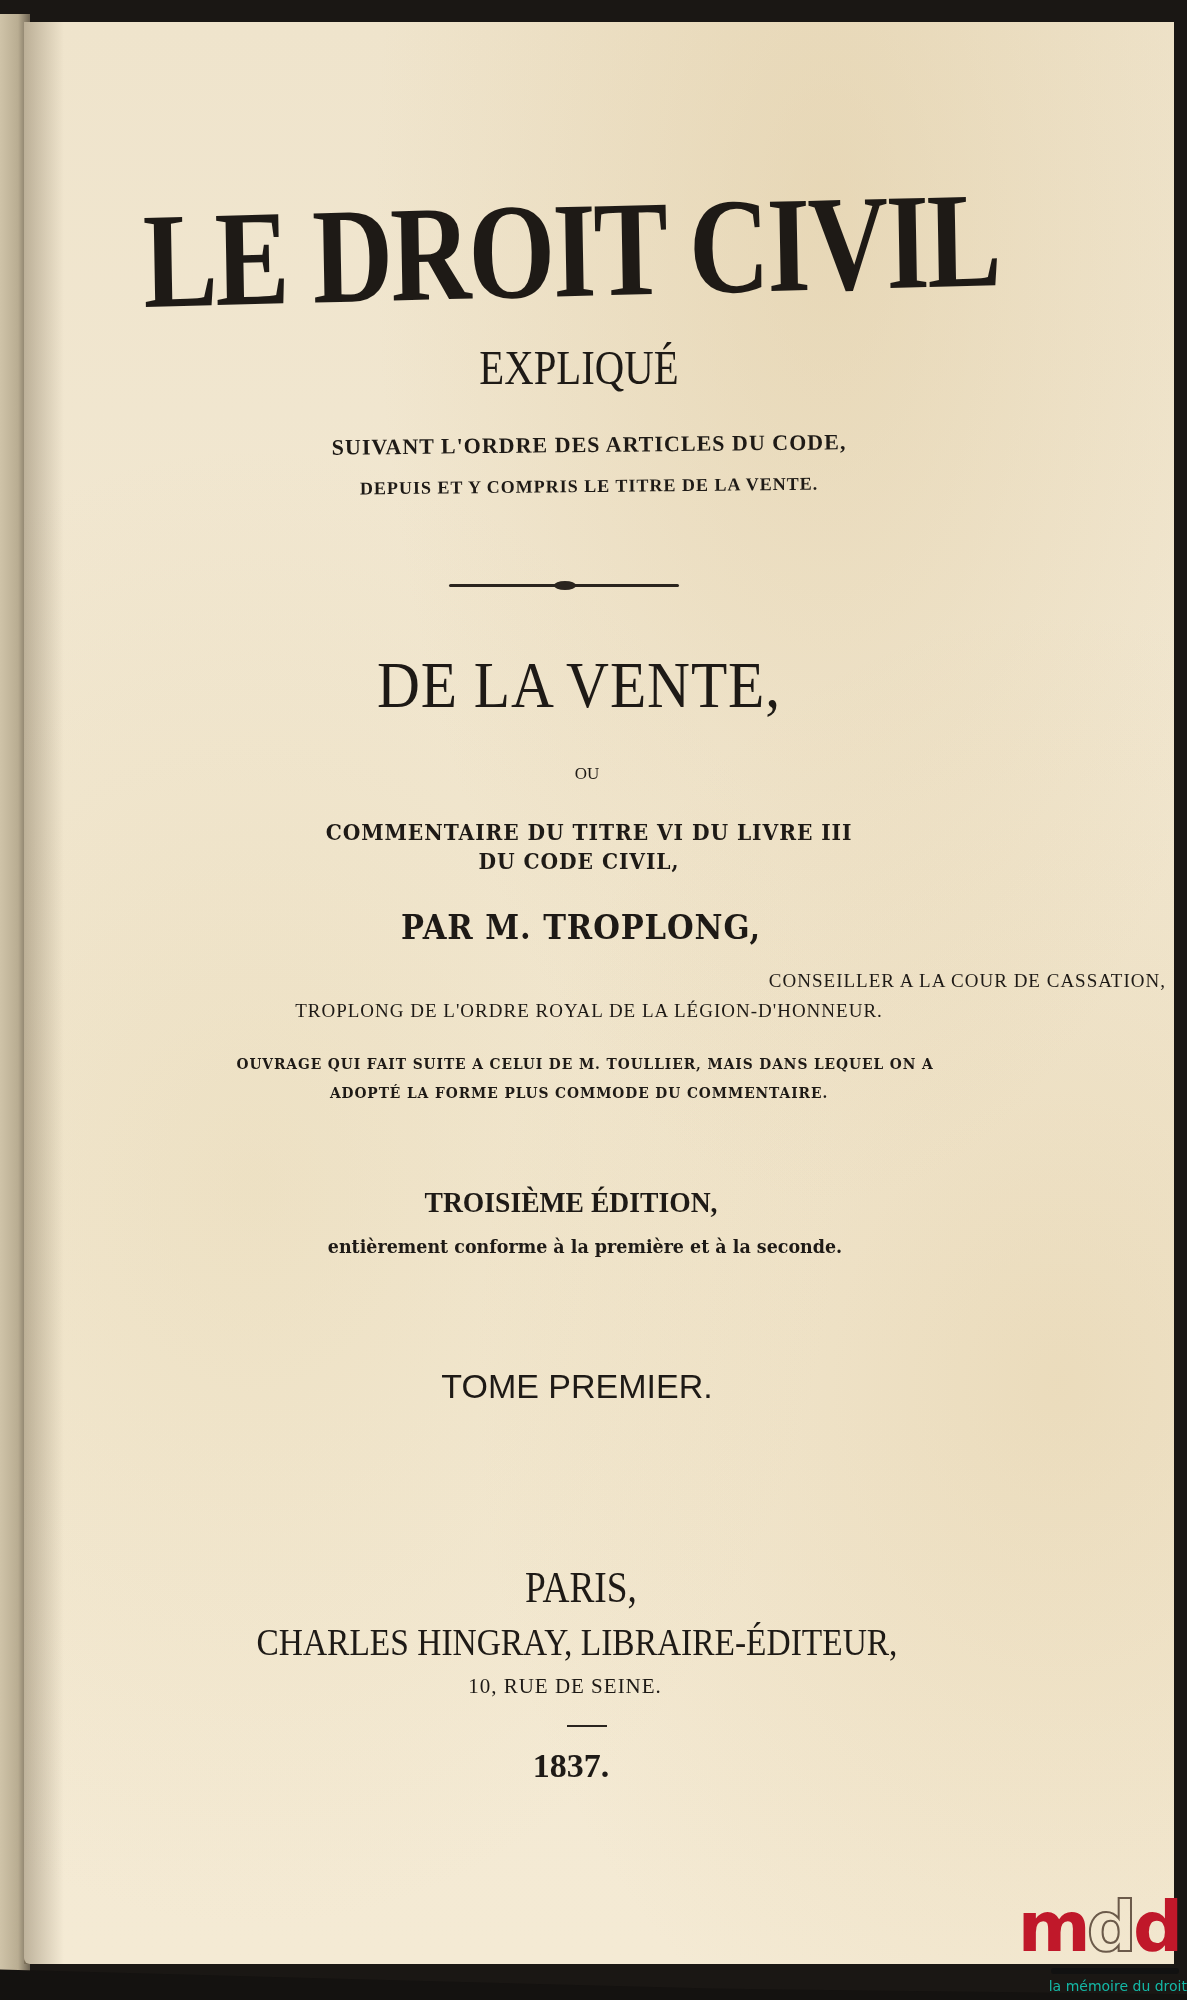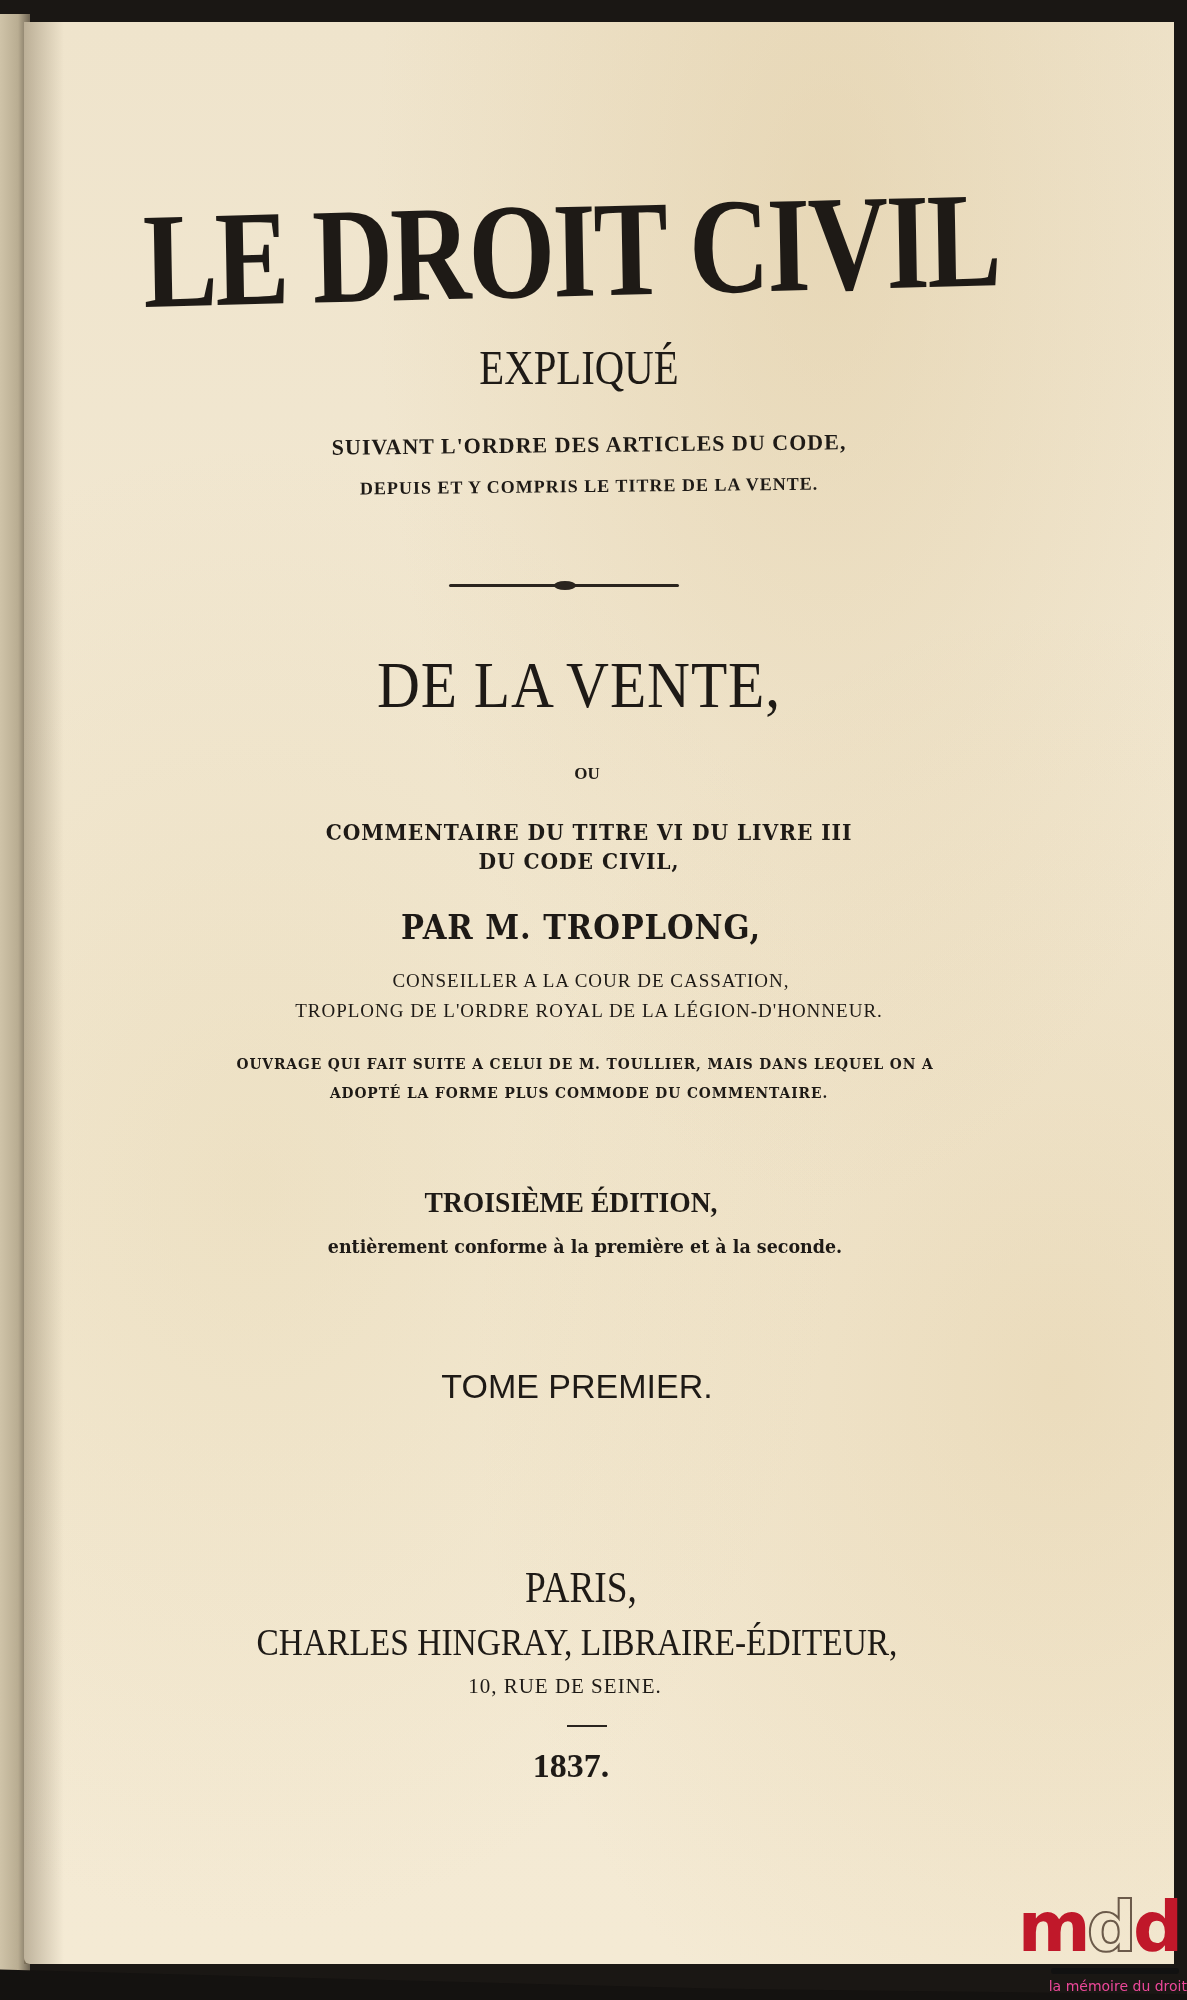--- a/index.html
+++ b/index.html
@@ -16,41 +16,41 @@
   .line { position:absolute; left:0; width:100%; text-align:center; color:#1e1a16; white-space:nowrap; }
   .title { top:150px; font-family:"Liberation Serif", serif; font-weight:bold; font-size:136px; letter-spacing:-3px; transform:scaleX(0.82) rotate(-1.2deg); left:-28px; }
   .subtitle { top:318px; font-family:"Liberation Serif", serif; font-size:48px; transform:scaleX(0.85); left:-20px; }
   .small-caps { font-family:"Liberation Serif", serif; font-weight:bold; font-size:22px; letter-spacing:1px; }
   .l-suivant { top:410px; left:-10px; transform:rotate(-0.6deg); }
   .l-depuis { top:454px; font-size:18px; left:-10px; transform:rotate(-0.6deg); }
   .ornament { position:absolute; top:559px; left:425px; width:230px; height:8px; }
   .ornament .bar { position:absolute; top:3px; left:0; width:100%; height:3px; background:#2a241e; border-radius:2px; }
   .ornament .knot { position:absolute; top:0; left:105px; width:22px; height:9px; background:#2a241e; border-radius:50%; }
   .l-vente { top:625px; font-family:"Liberation Serif", serif; font-size:66px; transform:scaleX(0.9); left:-20px; letter-spacing:1px; }
-  .l-ou { top:742px; font-size:17px; left:-12px; font-family:"Liberation Serif", serif; font-weight:bold; }
+  .l-ou { top:742px; font-size:17px; left:-12px; font-family:"Liberation Serif", serif; font-weight:normal; }
   .l-comm1 { top:797px; font-family:"DejaVu Serif", serif; font-weight:bold; font-size:22px; letter-spacing:1px; left:-10px; transform:scaleX(0.92); }
   .l-comm2 { top:826px; font-family:"DejaVu Serif", serif; font-weight:bold; font-size:22px; letter-spacing:1px; left:-20px; transform:scaleX(0.92); }
   .l-par { top:885px; font-family:"DejaVu Serif", serif; font-weight:bold; font-size:34px; letter-spacing:1px; left:-18px; transform:scaleX(0.9); }
-  .l-cons { top:948px; font-family:"Liberation Serif", serif; font-size:19px; letter-spacing:1px; left:-8px; }
+  .l-cons { top:948px; font-family:"Liberation Serif", serif; font-size:19px; letter-spacing:1px; left:-8px;text-align:right; }
   .l-chev { top:978px; font-family:"Liberation Serif", serif; font-size:19px; letter-spacing:1px; left:-10px; }
   .l-ouv1 { top:1033px; font-family:"DejaVu Serif", serif; font-weight:bold; font-size:15px; letter-spacing:1px; left:-14px; transform:scaleX(0.92); }
   .l-ouv2 { top:1062px; font-family:"DejaVu Serif", serif; font-weight:bold; font-size:15px; letter-spacing:1px; left:-20px; transform:scaleX(0.92); }
   .l-trois { top:1163px; font-family:"Liberation Serif", serif; font-weight:bold; font-size:30px; left:-28px; transform:scaleX(0.92); }
   .l-entier { top:1213px; font-family:"DejaVu Serif", serif; font-weight:bold; font-size:19px; left:-14px; transform:scaleX(0.92); }
   .l-tome { top:1345px; font-family:Liberation Sans, sans-serif; font-size:34px; left:-22px; }
   .l-paris { top:1540px; font-family:"Liberation Serif", serif; font-size:44px; transform:scaleX(0.85); left:-18px; }
   .l-hingray { top:1598px; font-family:"Liberation Serif", serif; font-size:38px; transform:scaleX(0.88); left:-22px; }
   .l-rue { top:1652px; font-family:"Liberation Serif", serif; font-size:21px; letter-spacing:1px; left:-34px; }
   .dash { position:absolute; top:1703px; left:543px; width:40px; height:2px; background:#2a241e; }
   .l-year { top:1725px; font-family:"Liberation Serif", serif; font-weight:bold; font-size:34px; left:-28px; }
   .logo { position:absolute; right:0; bottom:0; width:160px; height:108px;margin-top:40px; }
   .logo .mdd { position:absolute; right:8px; top:0; font-family:"DejaVu Sans", sans-serif; font-size:70px; line-height:70px; color:#c0182a; letter-spacing:-4px; font-weight:bold; }
   .logo .mdd .hollow { color:transparent; -webkit-text-stroke:2px #6b5a4a; }
   .logo .rule { position:absolute; right:8px; top:76px; width:128px; height:6px; background:#111; border-radius:3px; }
-  .logo .tag { position:absolute; right:0; top:86px; font-family:"DejaVu Sans", sans-serif; font-size:14px; color:#ec4899; white-space:nowrap; }
+  .logo .tag { position:absolute; right:0; top:86px; font-family:"DejaVu Sans", sans-serif; font-size:14px; color:#14b8a6; white-space:nowrap; }
   .bottom-edge { position:absolute; left:0; bottom:0; width:100%; height:38px; background:#141210; clip-path:polygon(0 20%, 60% 70%, 100% 85%, 100% 100%, 0 100%); }
 </style>
 </head>
 <body>
 
 <div class="left-page"></div>
 
 <div class="page">
   <div class="line title">LE DROIT CIVIL</div>
   <div class="line subtitle">EXPLIQUÉ</div>

